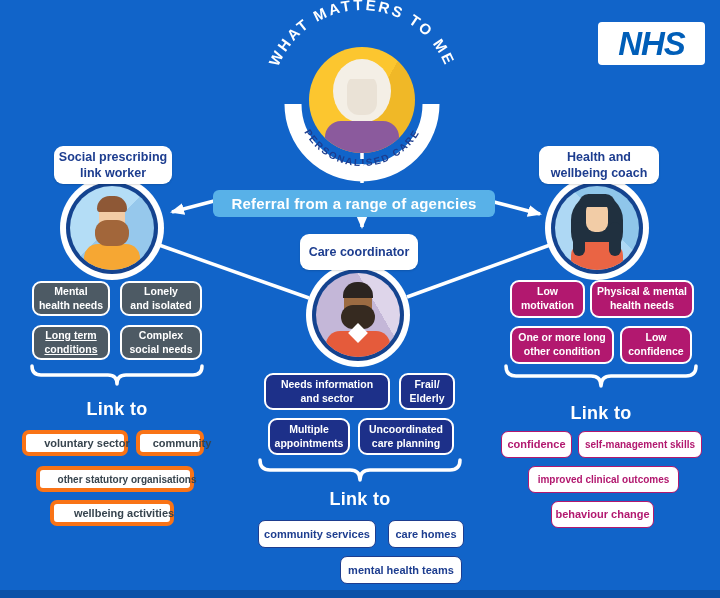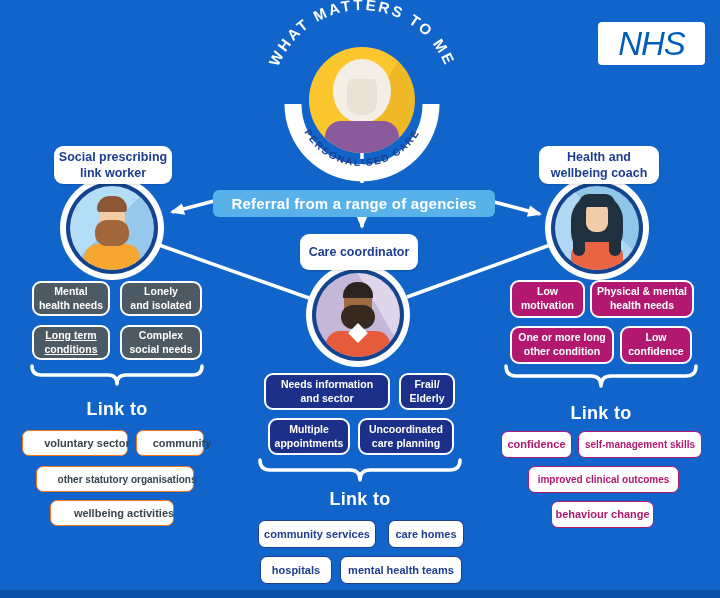--- a/index.html
+++ b/index.html
@@ -10,32 +10,32 @@
   svg text{font-family:"Liberation Sans",sans-serif;}
   .arc-top{font-size:15px;font-weight:bold;fill:#ffffff;letter-spacing:2.5px;}
   .arc-bottom{font-size:10px;font-weight:bold;fill:#1d3d8f;letter-spacing:1.8px;}
   .box{display:flex;align-items:center;justify-content:center;text-align:center;
        white-space:pre-line;font-weight:bold;box-sizing:border-box;line-height:1.3;z-index:2;}
   .need{color:#fff;border:2px solid #fff;border-radius:9px;font-size:10.5px;}
   .need-gray{background:#4d5a64;}
   .need-navy{background:#1d3089;}
   .need-pink{background:#b2186f;}
   .link-box{background:#fff;border-radius:7px;font-size:11px;white-space:nowrap;}
-  .link-left{color:#37444e;border:1px solid #f97316;padding-left:24px;}
+  .link-left{color:#37444e;border:4px solid #f97316;padding-left:24px;}
   .link-navy{color:#1d3d8f;border:1.5px solid #1d3d8f;}
   .link-pink{color:#b2186f;border:1.5px solid #b2186f;}
   .role-label{background:#fff;border-radius:9px;color:#1d3d8f;font-size:12.5px;z-index:3;
               box-shadow:0 1px 2px rgba(0,0,0,0.15);}
   .linkto{color:#fff;font-size:18px;letter-spacing:0.3px;}
   .ring{background:#fff;border-radius:50%;z-index:2;}
   .ring-inner{position:absolute;inset:6px;background:#14438f;border-radius:50%;}
   .avatar{position:absolute;inset:10px;border-radius:50%;overflow:hidden;}
   .pc{position:absolute;}
   .nhs{background:#fff;border-radius:4px;display:flex;align-items:center;justify-content:center;z-index:2;}
-  .nhs span{color:#005eb8;font-style:italic;font-weight:normal;font-size:33px;letter-spacing:-1px;}
+  .nhs span{color:#005eb8;font-style:italic;font-weight:bold;font-size:33px;letter-spacing:-1px;}
   .emblem{background:#fcc62f;background:linear-gradient(120deg,#fcc62f 58%,#f0b827 58%);
           border-radius:50%;overflow:hidden;z-index:2;}
   .banner{background:#58b1e8;border-radius:6px;color:#fff;font-size:15px;letter-spacing:0.2px;}
   .footer-strip{background:#0b51a8;z-index:0;}
 </style>
 </head>
 <body>
 
 <div class="stage">
 
@@ -155,21 +155,20 @@
   <div class="abs box linkto" style="left:320px;top:488px;width:80px;height:24px;">Link to</div>
   <div class="abs box linkto" style="left:561px;top:402px;width:80px;height:24px;">Link to</div>
 
   <div class="abs box link-box link-left" style="left:22px;top:430px;width:106px;height:26px;">voluntary sector</div>
   <div class="abs box link-box link-left" style="left:136px;top:430px;width:68px;height:26px;">community</div>
   <div class="abs box link-box link-left" style="left:36px;top:466px;width:158px;height:26px;font-size:10px;">other statutory organisations</div>
   <div class="abs box link-box link-left" style="left:50px;top:500px;width:124px;height:26px;">wellbeing activities</div>
 
   <div class="abs box link-box link-navy" style="left:258px;top:520px;width:118px;height:28px;">community services</div>
   <div class="abs box link-box link-navy" style="left:388px;top:520px;width:76px;height:28px;">care homes</div>
-  <div class="abs box link-box link-navy" style="left:260px;top:556px;width:72px;height:28px;">hospitals</div>
   <div class="abs box link-box link-navy" style="left:340px;top:556px;width:122px;height:28px;">mental health teams</div>
 
   <div class="abs box link-box link-pink" style="left:501px;top:431px;width:71px;height:27px;">confidence</div>
   <div class="abs box link-box link-pink" style="left:578px;top:431px;width:124px;height:27px;font-size:10px;">self-management skills</div>
   <div class="abs box link-box link-pink" style="left:528px;top:466px;width:151px;height:27px;font-size:10px;">improved clinical outcomes</div>
   <div class="abs box link-box link-pink" style="left:551px;top:501px;width:103px;height:27px;">behaviour change</div>
 
   <div class="abs footer-strip" style="left:0;top:590px;width:720px;height:8px;"></div>
 </div>
 

